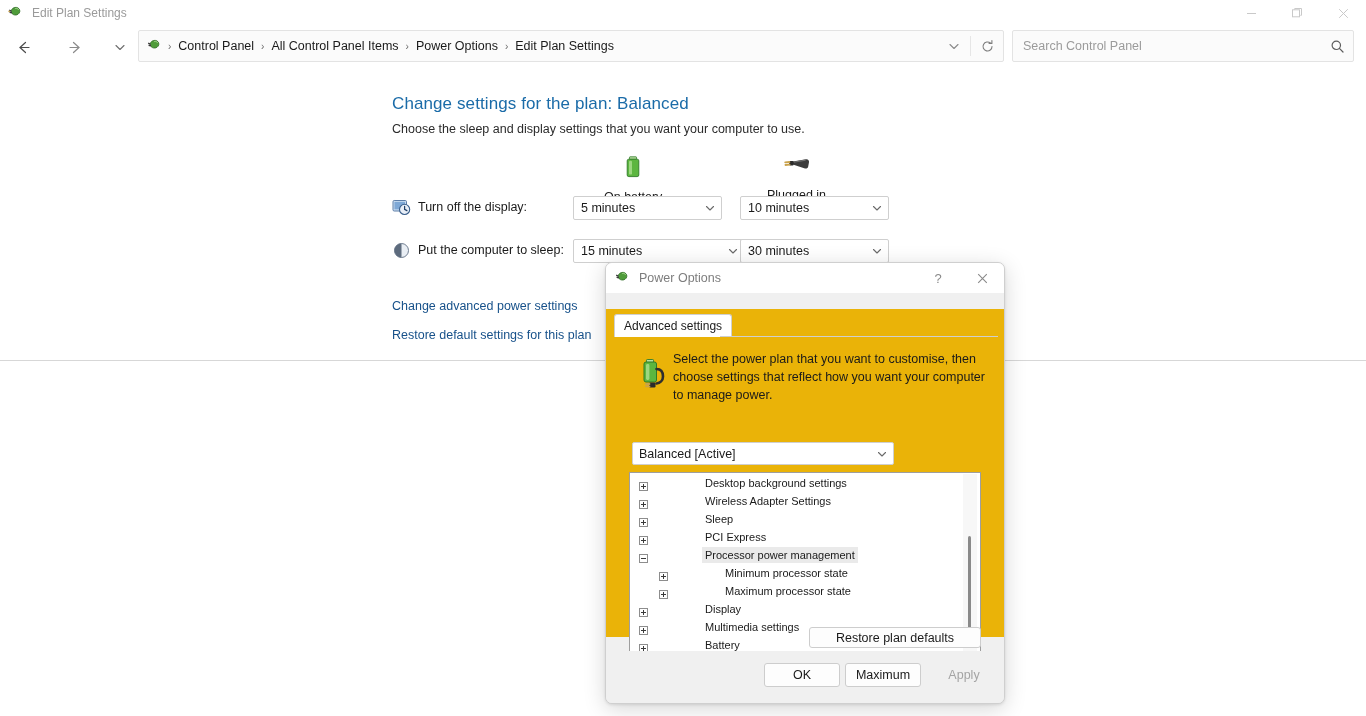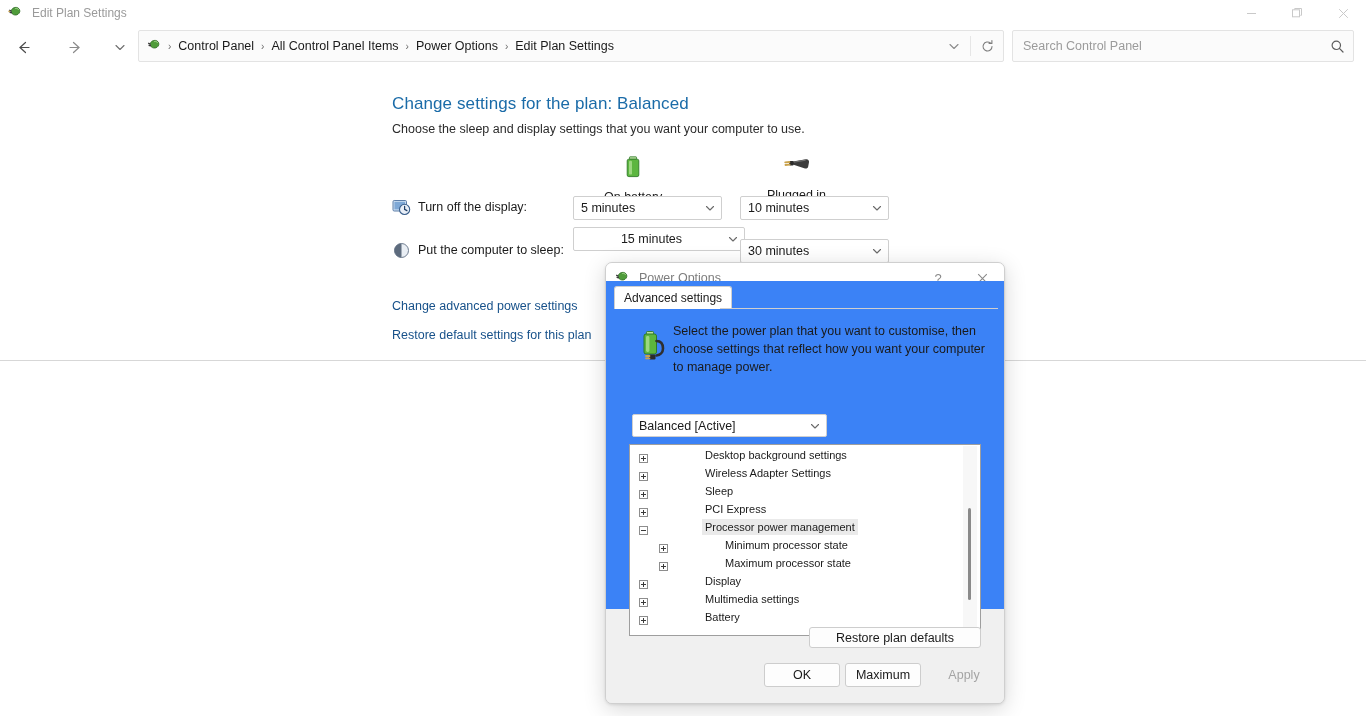--- a/index.html
+++ b/index.html
@@ -157,22 +157,22 @@
   }
   .dlg-title .dicon { width: 16px; height: 16px; margin-left: 9px; margin-right: 8px; position: relative; flex:none; }
   .dlg-title .dtxt { font-size: 12.5px; color: #7d7d7d; }
   .dlg-title .dbtns { position: absolute; right: 0; top: 0; display: flex; }
   .dlg-title .dbtn {
     width: 44px; height: 30px; display: flex; align-items: center; justify-content: center;
     color: #8a8a8a; font-size: 13px;
   }
 
   .dlg-body {
-    position: absolute; left: 0; top: 18px; width: 100%; height: 328px;
-    background: #3b82f6;
+    position: absolute; left: 0; top: 46px; width: 100%; height: 328px;
+    background: #eab308;
   }
   .tabstrip {
     position: absolute; left: 8px; top: 6px; height: 22px;
     display: flex; align-items: flex-end;
   }
   .tab {
     height: 22px; padding: 0 9px;
     border: 1px solid #cfcfcf; border-bottom: none;
     background: #ffffff;
     border-radius: 3px 3px 0 0;
@@ -190,21 +190,21 @@
     position: absolute; left: 0; top: 40px; width: 100%;
   }
   .dlg-info .ico { position: absolute; left: 30px; top: 8px; width: 34px; height: 34px; }
   .dlg-info .txt {
     position: absolute; left: 67px; top: 1px; width: 316px;
     font-size: 12.5px; color: #1a1a1a; line-height: 18px;
   }
 
   .plan-select {
     position: absolute; left: 26px; top: 133px;
-    width: 195px; height: 23px;
+    width: 262px; height: 23px;
     border: 1px solid #cfcfcf; background: #fff; border-radius: 2px;
     box-sizing: border-box;
     display: flex; align-items: center;
   }
   .plan-select .val { font-size: 12.5px; color: #1a1a1a; margin-left: 6px; flex: 1; }
   .plan-select .chev { width: 22px; display: flex; align-items: center; justify-content: center; color: #5c5c5c; }
 
   .tree {
     position: absolute; left: 23px; top: 163px;
     width: 352px; height: 192px;
@@ -428,21 +428,21 @@
 
     <div class="row" style="top:171px; width:500px;">
       <div class="row-icon">
         <svg width="19" height="19" viewBox="0 0 19 19">
           <circle cx="9.5" cy="9.5" r="7" fill="#e9eef4" stroke="#6f7d90" stroke-width="1"></circle>
           <path d="M9.5 2.5 a7 7 0 0 0 0 14 z" fill="#5d6b7d"></path>
         </svg>
       </div>
       <div class="row-label">Put the computer to sleep:</div>
     </div>
-    <div class="combo" style="left:573px; top:159px; width:172px;text-align:center;">
+    <div class="combo" style="left:573px; top:171px; width:172px;">
       <span class="val">15 minutes</span>
       <span class="chev">
         <svg width="12" height="12" viewBox="0 0 12 12">
             <path d="M2.5 4.5 L6 8 L9.5 4.5" fill="none" stroke="#6a6a6a" stroke-width="1.1" stroke-linecap="round" stroke-linejoin="round"></path>
           </svg>
       </span>
     </div>
     <div class="combo" style="left:740px; top:171px; width:149px;">
       <span class="val">30 minutes</span>
       <span class="chev">

